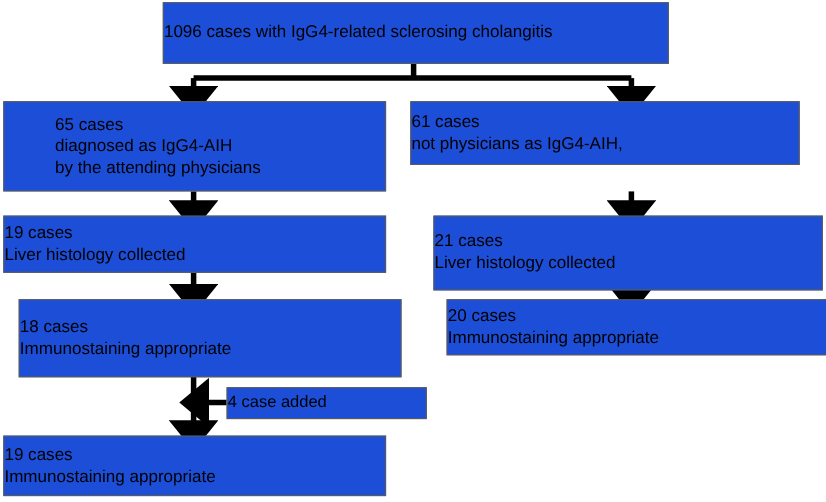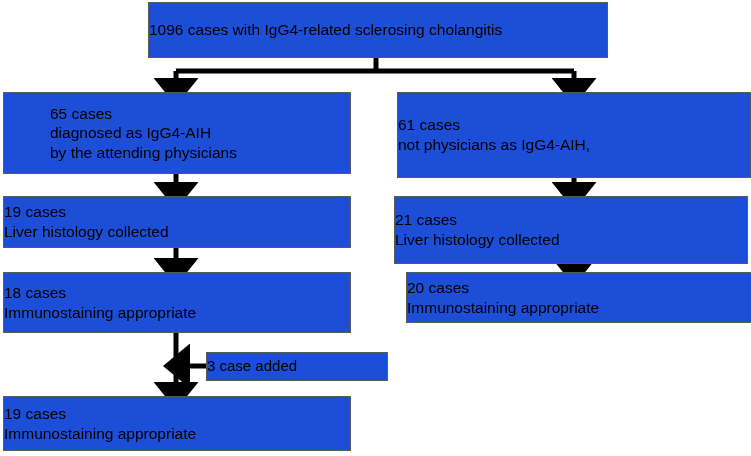--- a/index.html
+++ b/index.html
@@ -29,24 +29,24 @@
     line-height: 1.26;
     font-size: 15.5px;
   }
   .node .ln {
     display: block;
     white-space: nowrap;
   }
   
   #node-root      { left: 148px; top: 2px;   width: 460px; height: 56px; }
   #node-left-1    { left: 3px;   top: 92px;  width: 348px; height: 82px; padding-left: 46px; }
-  #node-right-1   { left: 397px; top: 92px;  width: 354px; height: 86px; }
+  #node-right-1   { left: 373px; top: 92px;  width: 354px; height: 58px; }
   #node-left-2    { left: 3px;   top: 196px; width: 348px; height: 52px; }
   #node-right-2   { left: 394px; top: 196px; width: 354px; height: 68px; }
-  #node-left-3    { left: 3px;   top: 272px; width: 348px; height: 61px; }
+  #node-left-3    { left: 17px;   top: 272px; width: 348px; height: 71px; }
   #node-right-3   { left: 406px; top: 272px; width: 354px; height: 51px; }
   #node-added     { left: 206px; top: 352px; width: 182px; height: 29px; font-size: 15px; }
   #node-left-4    { left: 3px;   top: 396px; width: 348px; height: 55px; }
 
   .connector {
     position: absolute;
     left: 0;
     top: 0;
     width: 751px;
     height: 456px;
@@ -122,21 +122,21 @@
     <span class="ln">18 cases</span>
     <span class="ln">Immunostaining appropriate</span>
   </div>
 
   <div class="node" id="node-right-3">
     <span class="ln">20 cases</span>
     <span class="ln">Immunostaining appropriate</span>
   </div>
 
   <div class="node" id="node-added">
-    <span class="ln">3 case added</span>
+    <span class="ln">4 case added</span>
   </div>
 
   <div class="node" id="node-left-4">
     <span class="ln">19 cases</span>
     <span class="ln">Immunostaining appropriate</span>
   </div>
 
 </div>
 
 </body></html>

